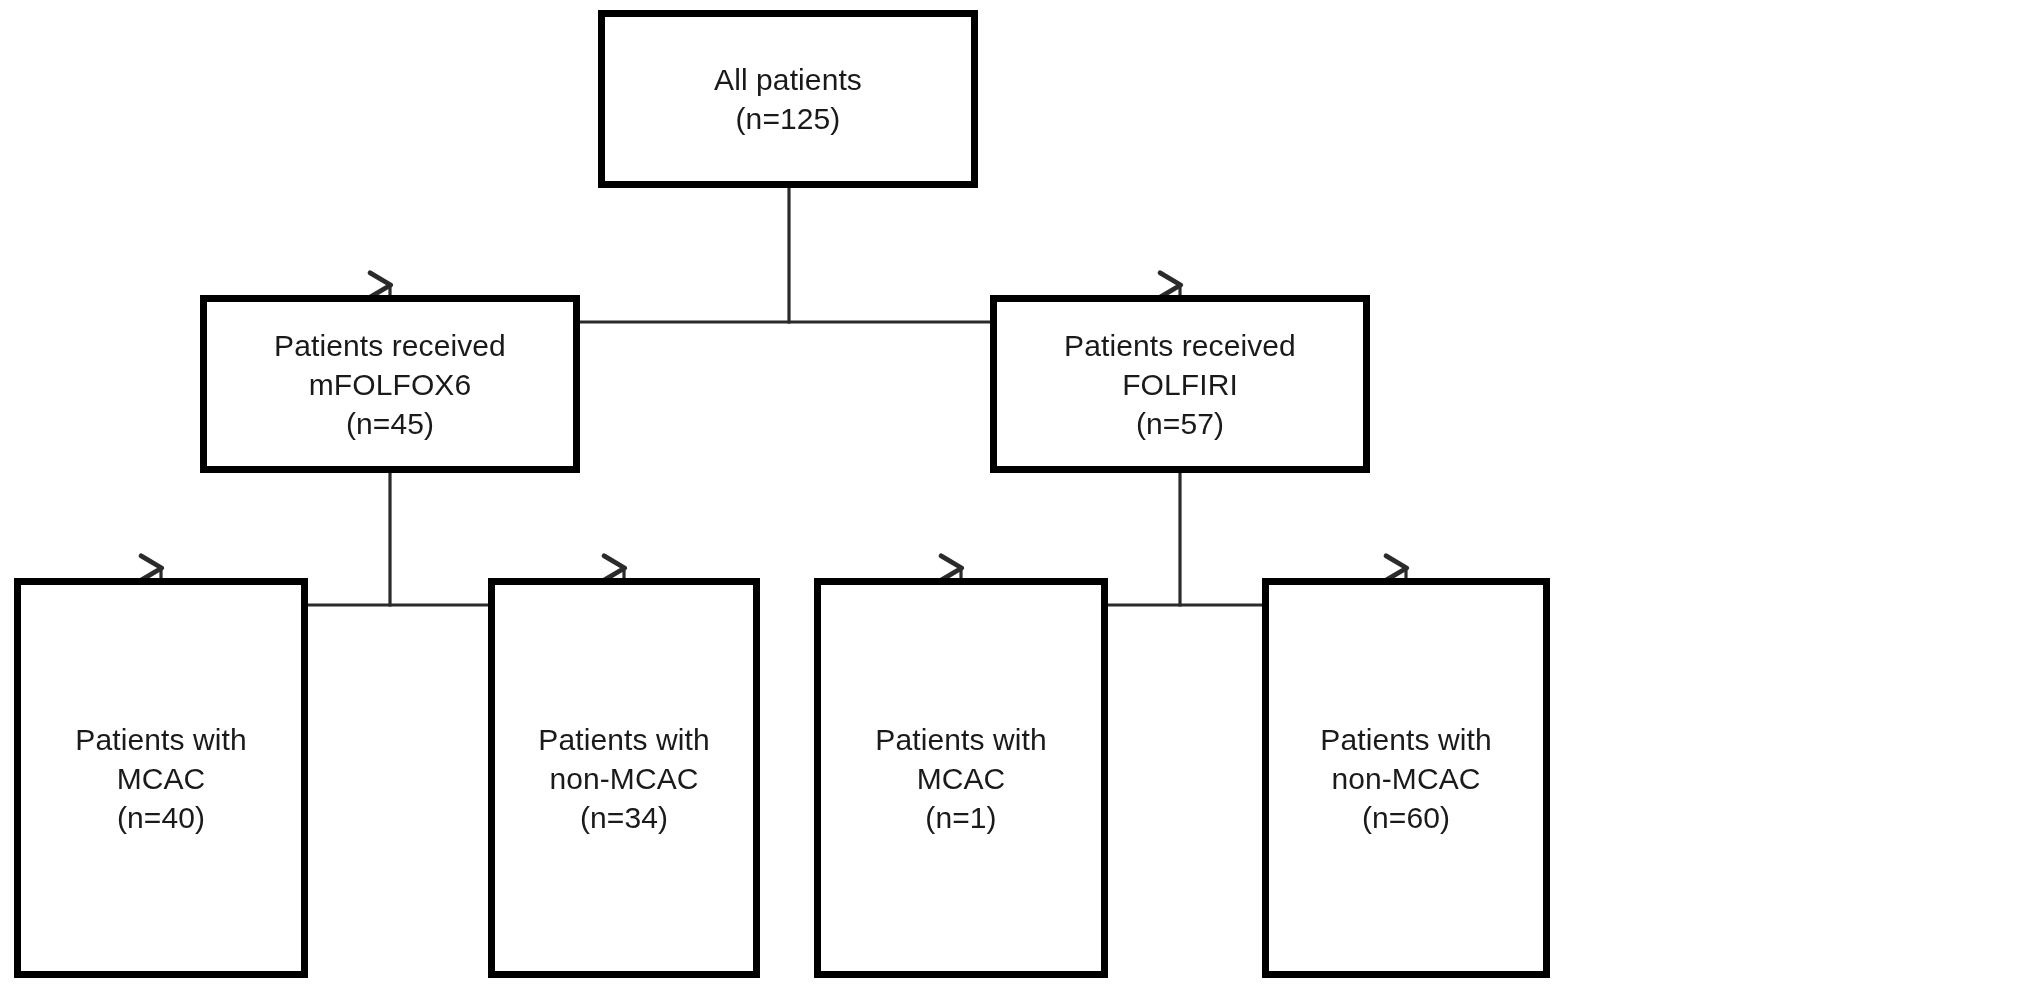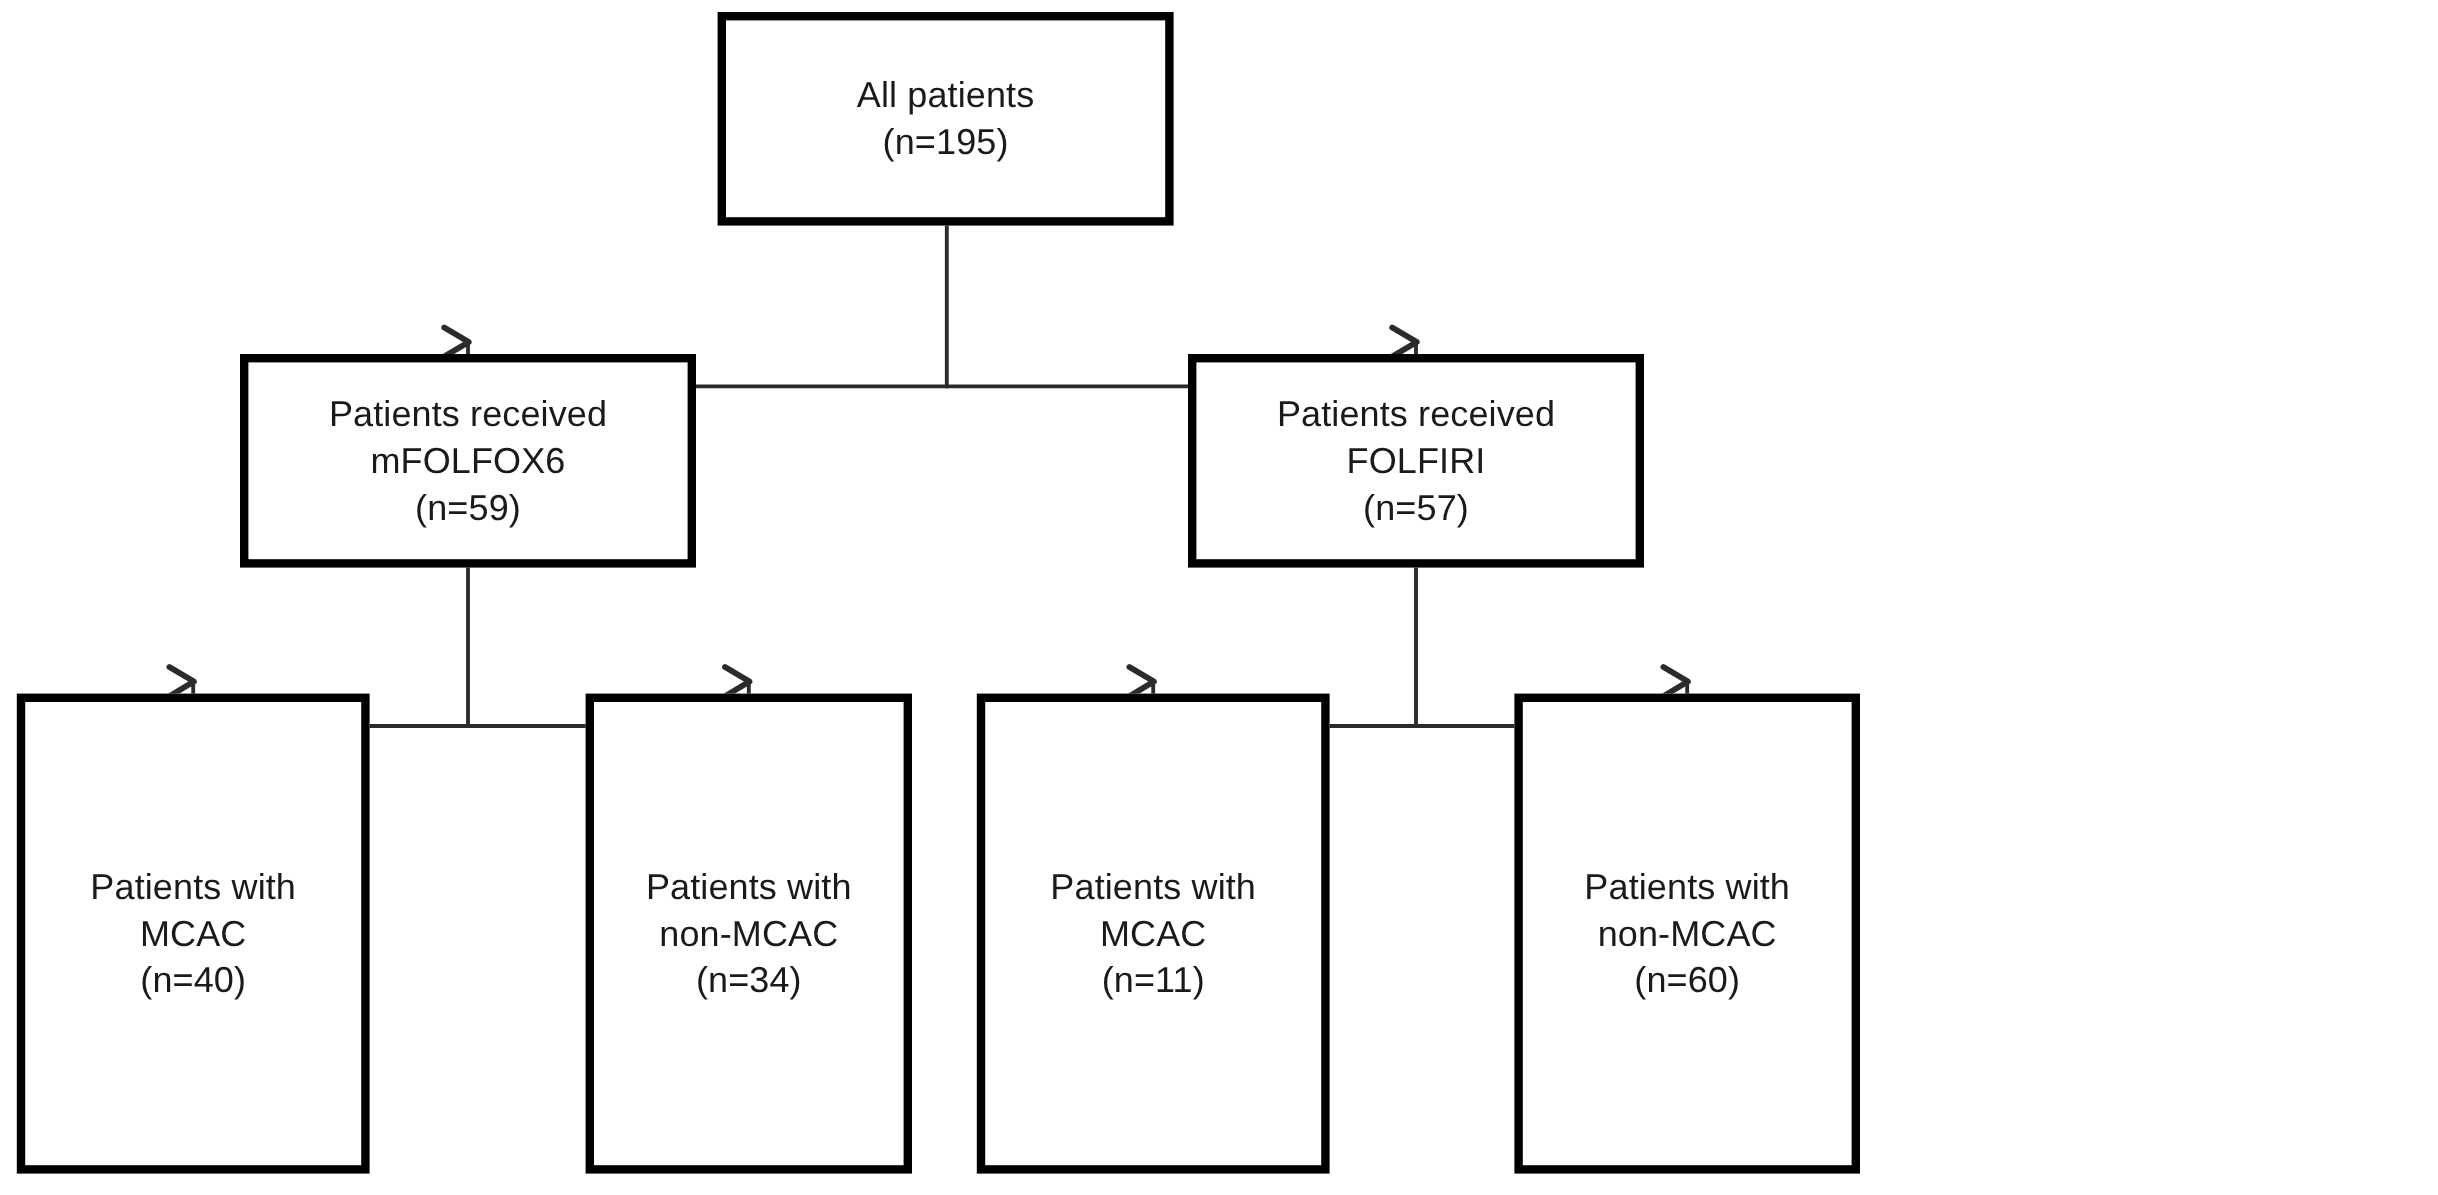--- a/index.html
+++ b/index.html
@@ -121,27 +121,27 @@
 
       <path d="M 1180 473 L 1180 605"></path>
       <path d="M 961 605 L 1406 605"></path>
       <path d="M 961 605 L 961 568" marker-end="url(#arrowhead)"></path>
       <path d="M 1406 605 L 1406 568" marker-end="url(#arrowhead)"></path>
     </g>
   </svg>
 
   <div class="node" id="node-root">
     <span class="line">All patients</span>
-    <span class="line">(n=195)</span>
+    <span class="line">(n=125)</span>
   </div>
 
   <div class="node" id="node-mfolfox6">
     <span class="line">Patients received</span>
     <span class="line">mFOLFOX6</span>
-    <span class="line">(n=59)</span>
+    <span class="line">(n=45)</span>
   </div>
 
   <div class="node" id="node-folfiri">
     <span class="line">Patients received</span>
     <span class="line">FOLFIRI</span>
     <span class="line">(n=57)</span>
   </div>
 
   <div class="node" id="node-mfolfox6-mcac">
     <span class="line">Patients with</span>
@@ -151,21 +151,21 @@
 
   <div class="node" id="node-mfolfox6-nonmcac">
     <span class="line">Patients with</span>
     <span class="line">non-MCAC</span>
     <span class="line">(n=34)</span>
   </div>
 
   <div class="node" id="node-folfiri-mcac">
     <span class="line">Patients with</span>
     <span class="line">MCAC</span>
-    <span class="line">(n=11)</span>
+    <span class="line">(n=1)</span>
   </div>
 
   <div class="node" id="node-folfiri-nonmcac">
     <span class="line">Patients with</span>
     <span class="line">non-MCAC</span>
     <span class="line">(n=60)</span>
   </div>
 
 </div>
 

